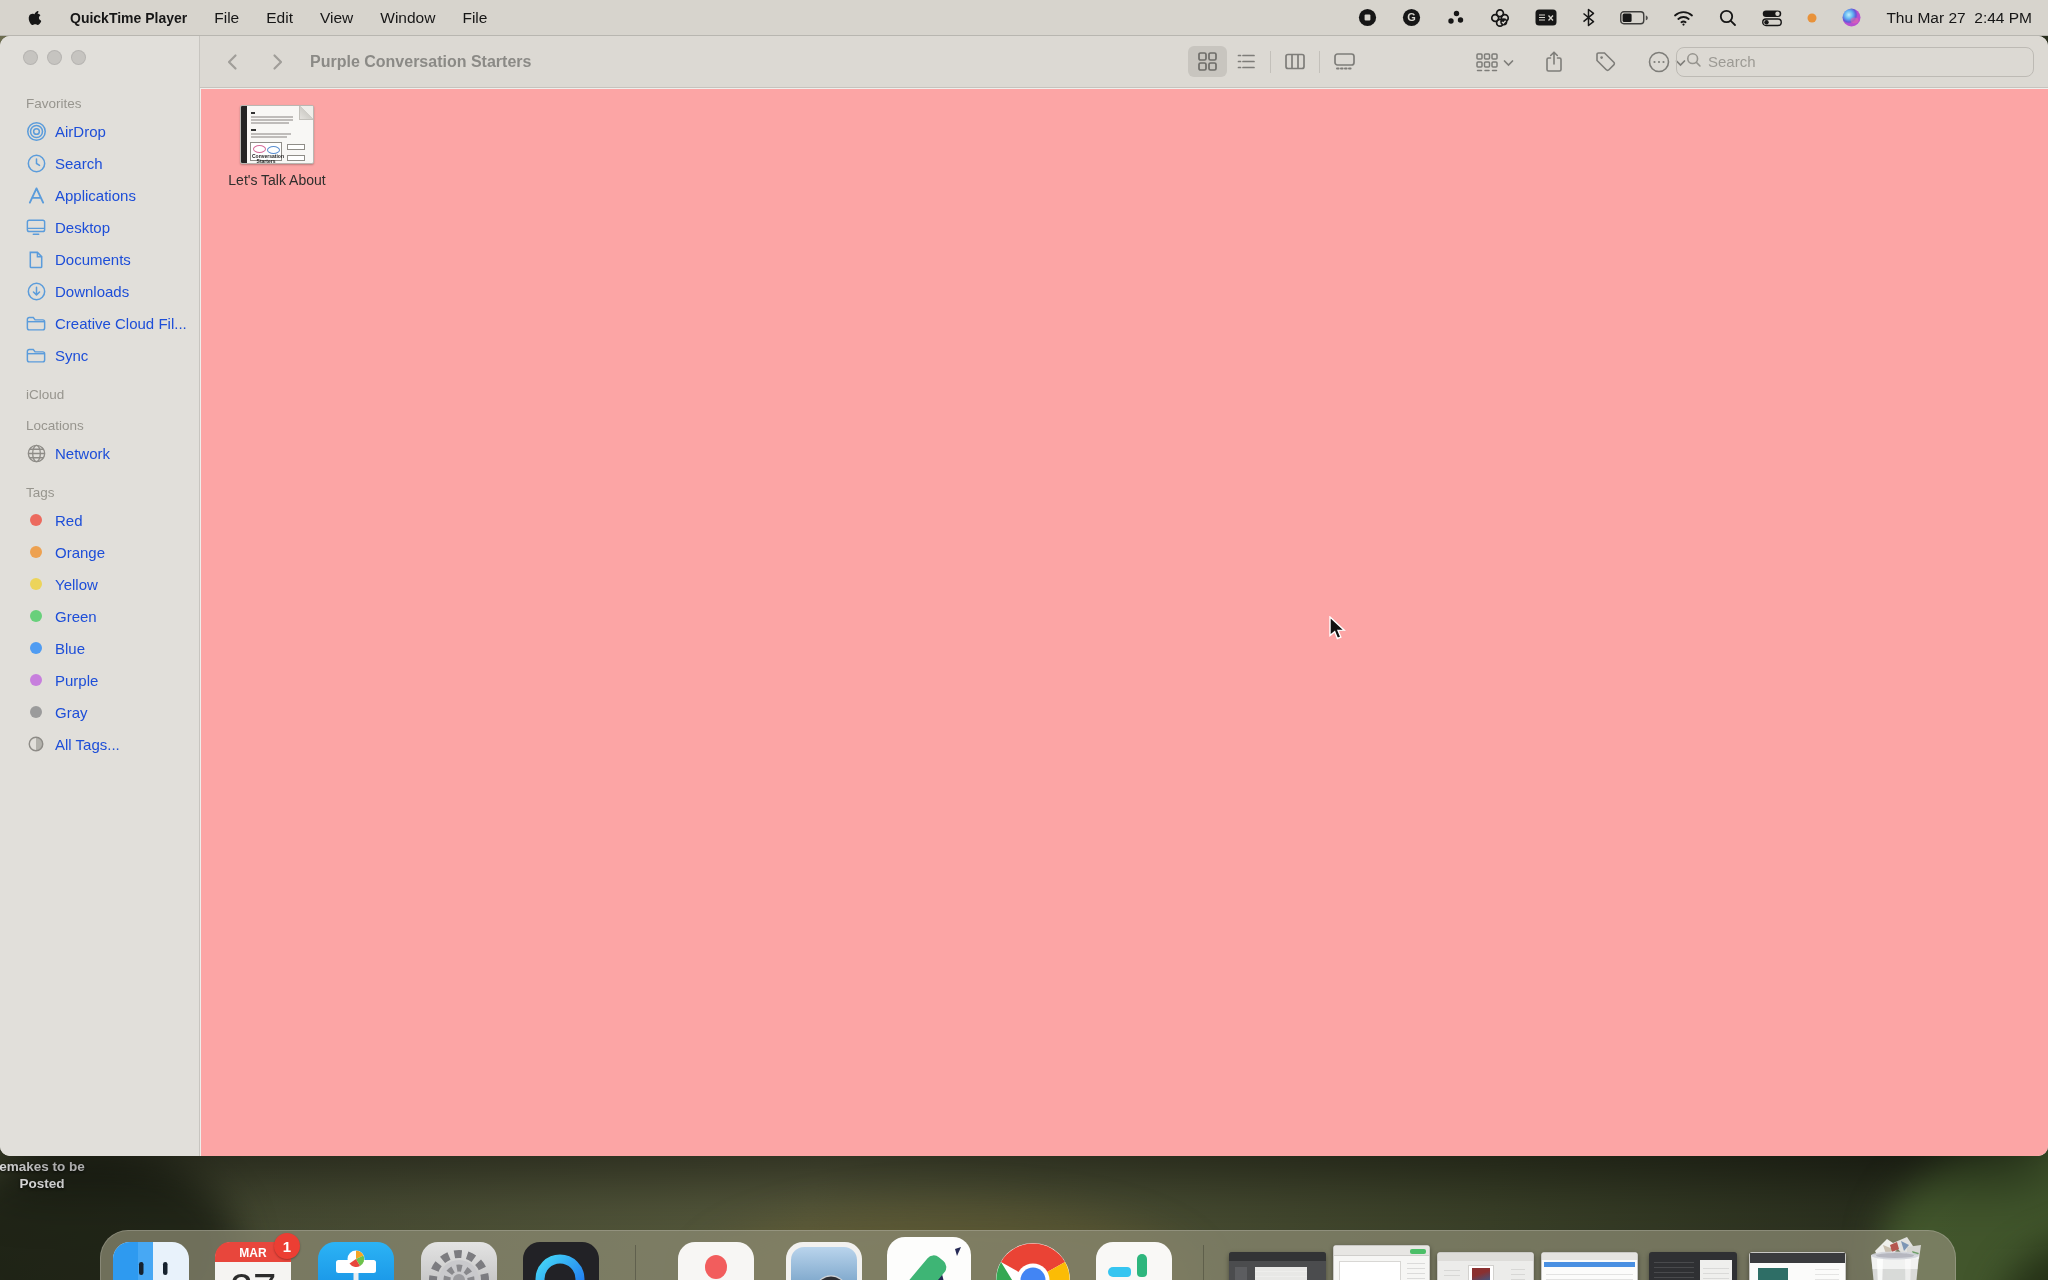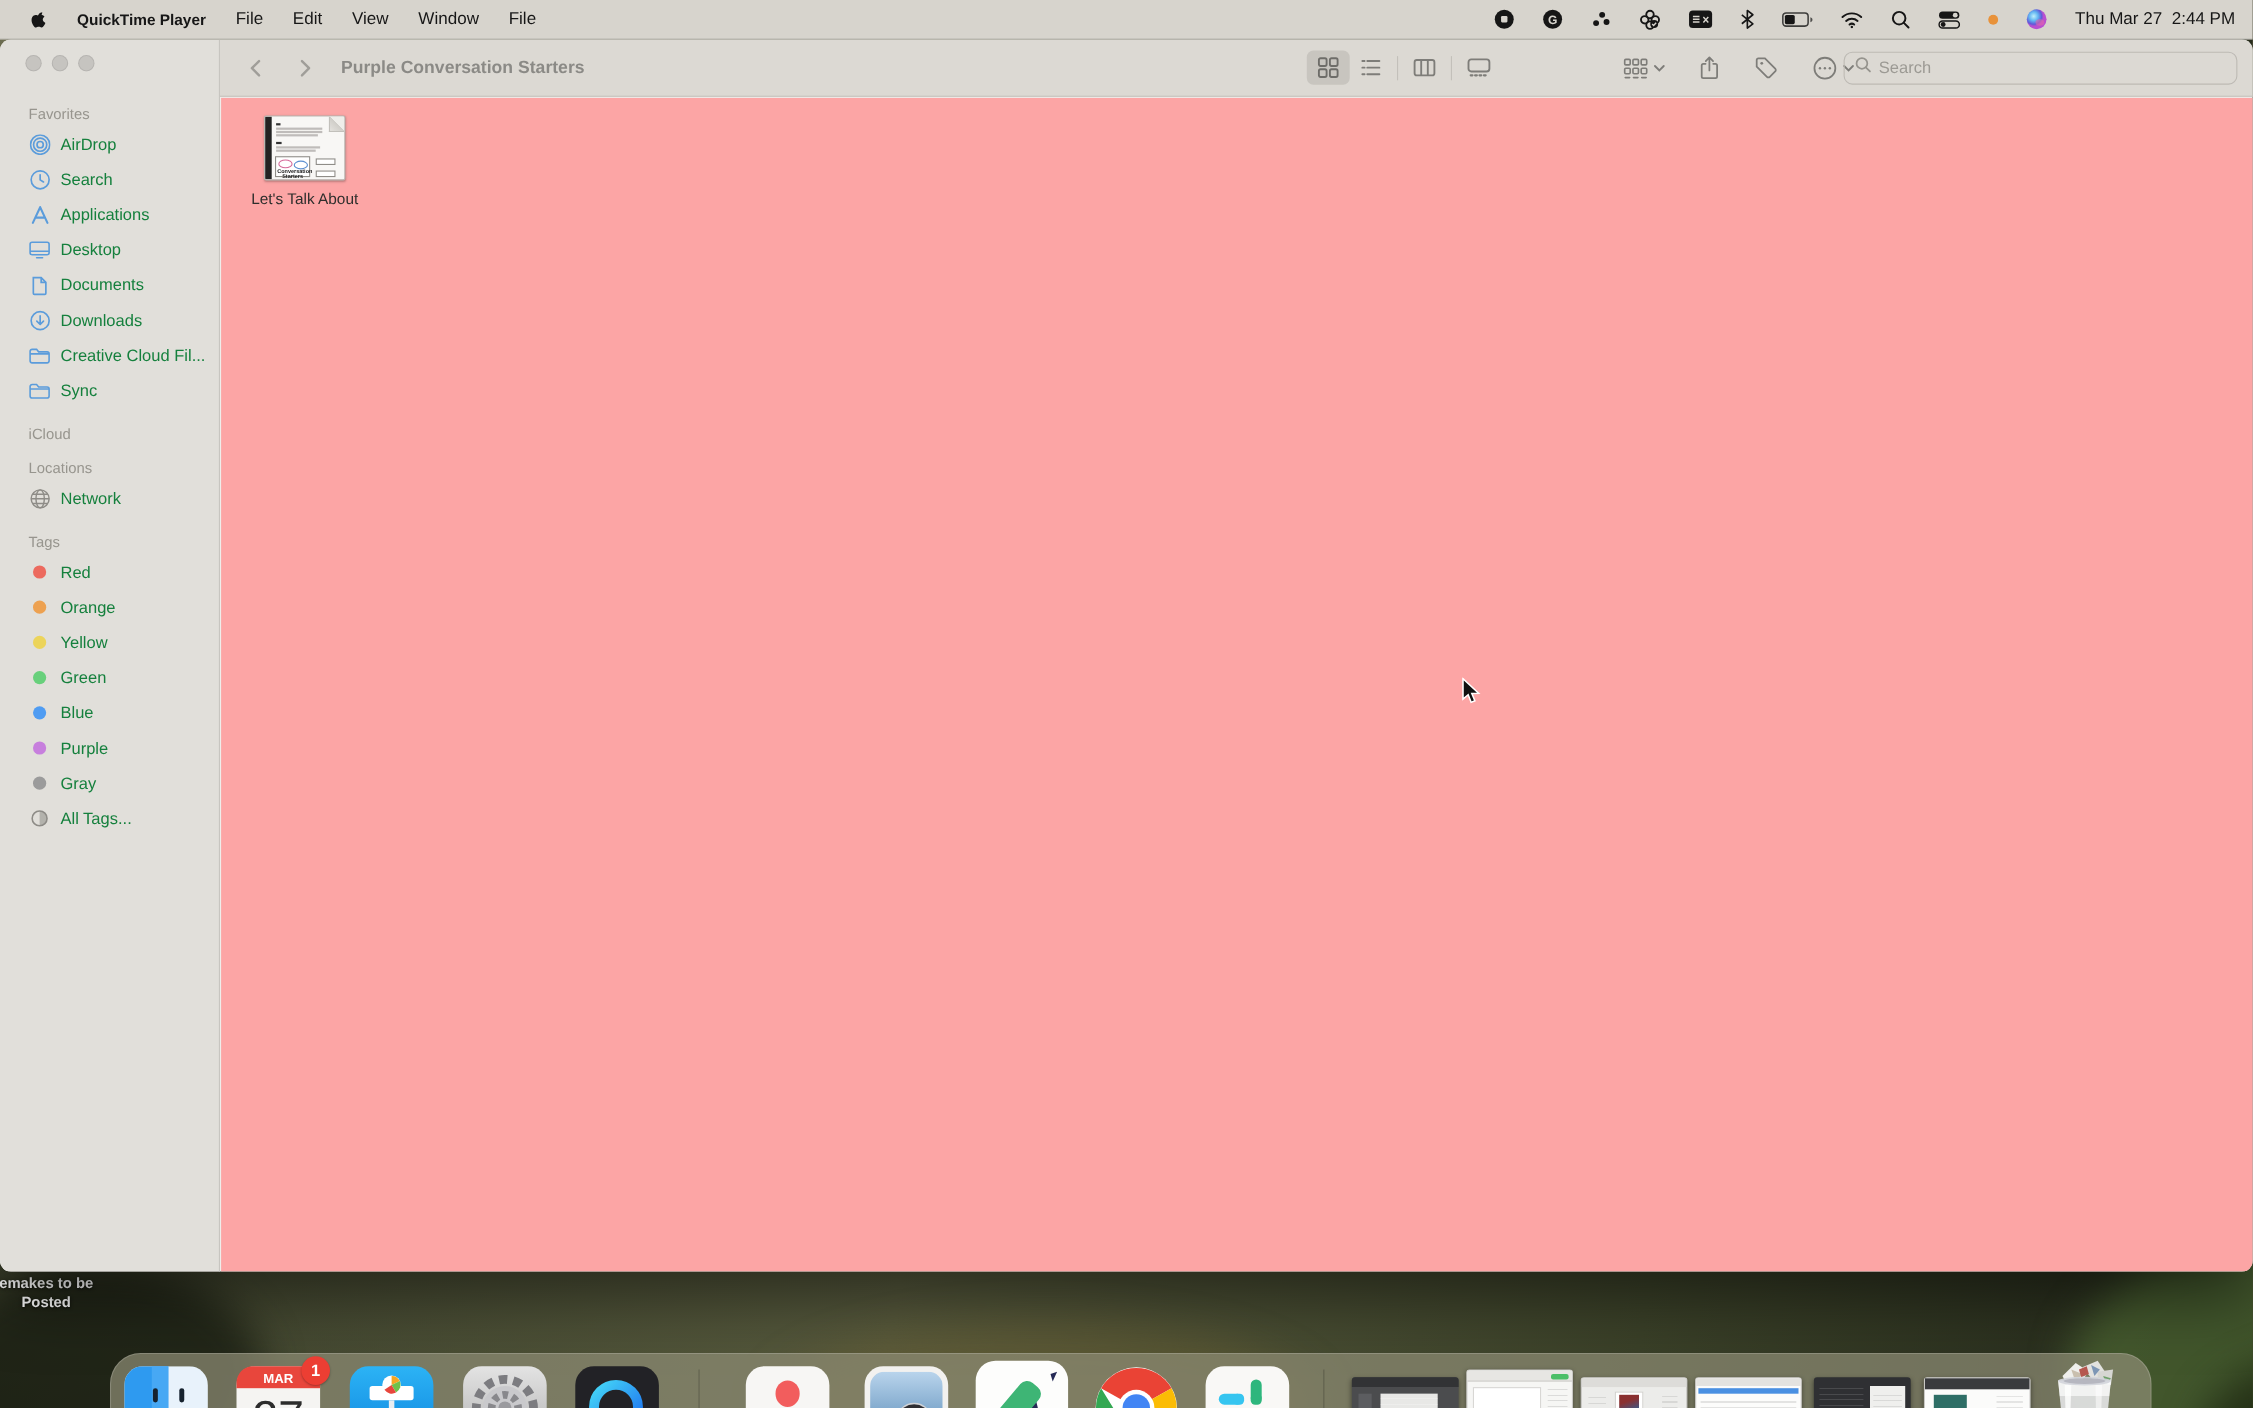--- a/index.html
+++ b/index.html
@@ -40,21 +40,21 @@
   #sidebar { position:absolute; left:0; top:0; width:200px; height:100%;
     background:#e1dfda; border-right:1px solid #c7c5c0; }
   .traffic { position:absolute; left:23px; top:14px; display:flex; gap:9px; }
   .traffic .dot { width:15px; height:15px; border-radius:50%; background:#c6c4c0; border:1px solid rgba(0,0,0,.08); }
 
   .sb-section { margin-top:16px; }
   .sb-section.first { margin-top:60px; }
   .sb-header { padding-left:26px; font-size:13.5px; font-weight:400; color:#97958e; margin-bottom:4px; }
   .sb-item { height:32px; display:flex; align-items:center; padding-left:26px; gap:9px; }
   .sb-icon { width:20px; height:20px; display:flex; align-items:center; justify-content:center; flex:none; }
-  .sb-label { font-size:15px; color:#15803d; white-space:nowrap; }
+  .sb-label { font-size:15px; color:#1d4ed8; white-space:nowrap; }
   .tag-dot { width:12px; height:12px; border-radius:50%; margin:0 4px; }
 
   #toolbar { position:absolute; left:200px; top:0; width:1848px; height:52px;
     background:#dcd9d3; border-bottom:1px solid #c6c3bd; display:flex; align-items:center; }
   .nav-btn { color:#a09e99; margin-left:22px; display:flex; align-items:center; }
   #win-title { margin-left:22px; font-size:16px; font-weight:700; color:#8b8a86; }
   .tb-group { display:flex; align-items:center; }
   .view-switch { position:absolute; left:988px; display:flex; align-items:center; }
   .view-btn { padding:5px 9px; border-radius:6px; color:#7e7d79; display:flex; align-items:center; }
   .view-btn.selected { background:#c8c5bf; }

